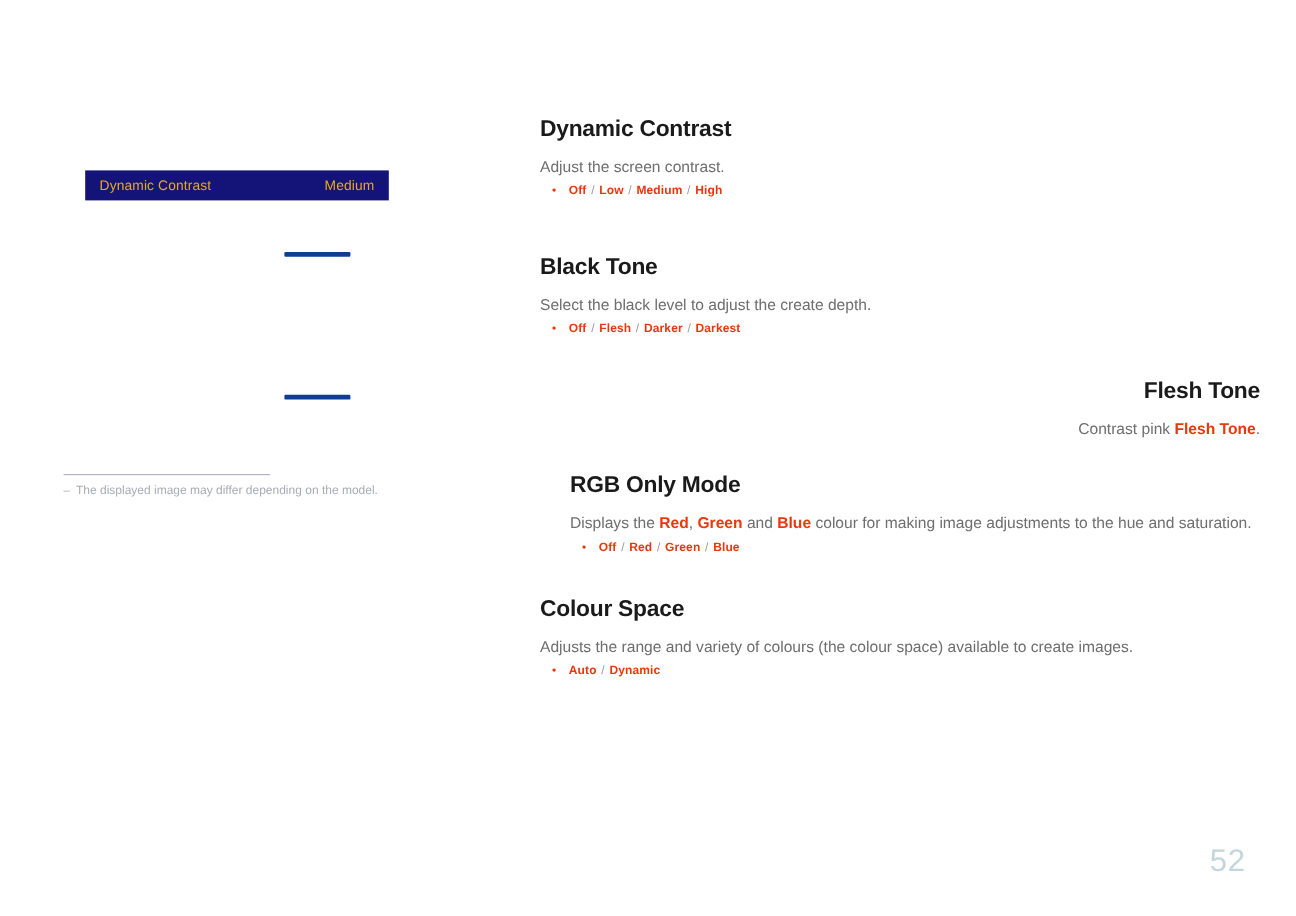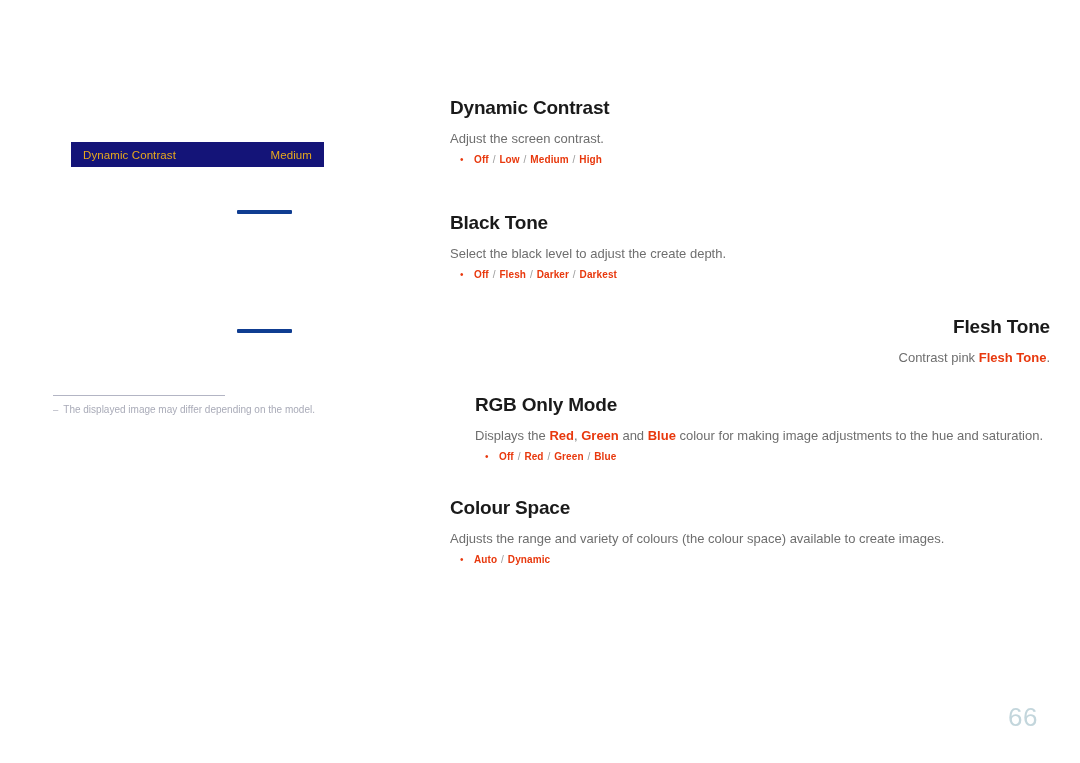--- a/index.html
+++ b/index.html
@@ -220,13 +220,13 @@
     <div class="section" id="sec-colour-space">
       <h2 class="section-heading">Colour Space</h2>
       <p class="section-desc"><span>Adjusts the range and variety of colours (the colour space) available to create images.</span></p>
       <div class="option-row">
         <span class="bullet">•</span>
         <span class="options"><span>Auto</span><span class="sep"> / </span><span>Dynamic</span></span>
       </div>
     </div>
   </div>
 
-<div id="page-number">66</div>
+<div id="page-number">52</div>
 
 </body></html>

